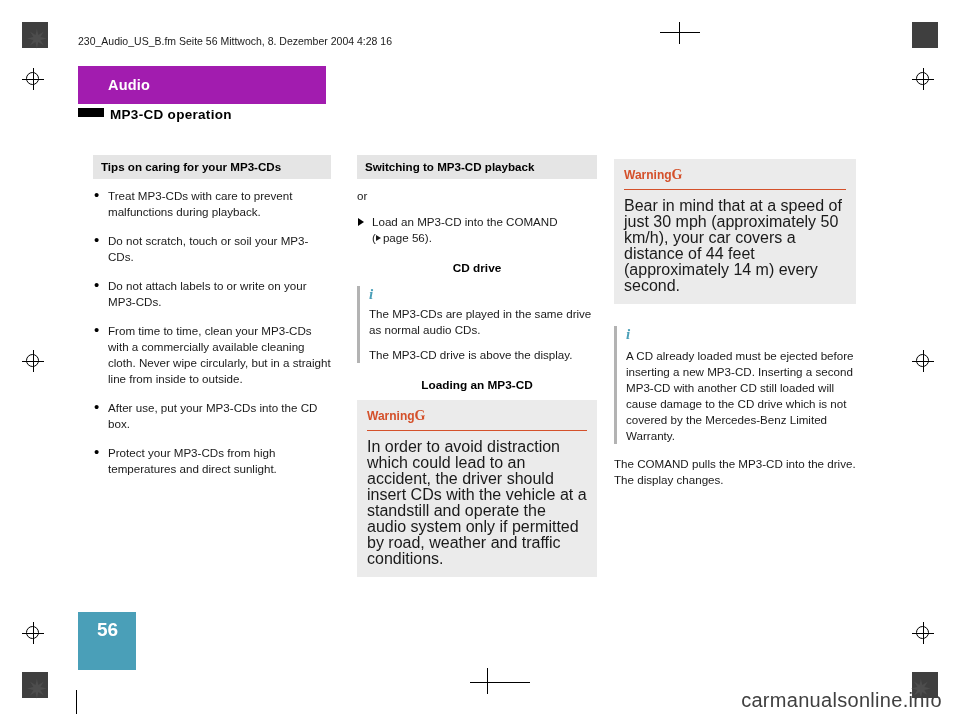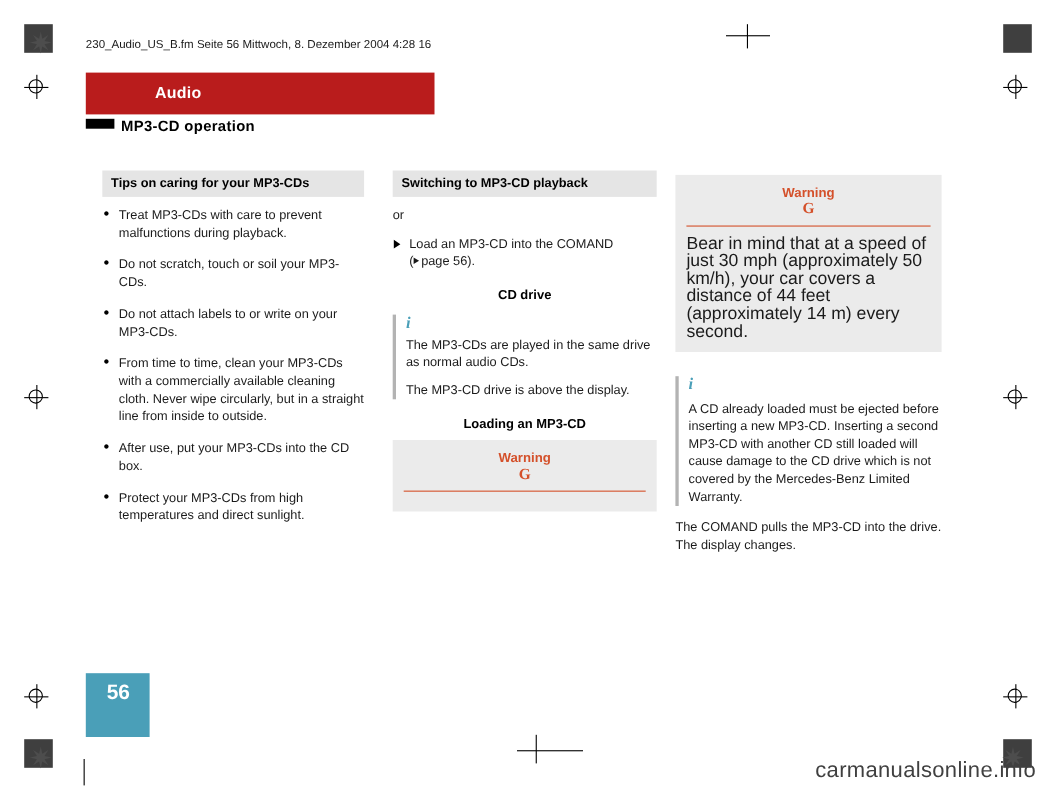--- a/index.html
+++ b/index.html
@@ -59,24 +59,23 @@
   .tick {
     position: absolute;
     background: #000;
   }
 
   
   .audio-tab {
     position: absolute;
     left: 78px;
     top: 66px;
-    width: 284px;
+    width: 248px;
     height: 38px;
-    background: #b91c1c;
-    padding-left: 33px;
+    background: #a21caf;
   }
   .audio-tab span {
     display: block;
     color: #ffffff;
     font-weight: bold;
     font-size: 14.5px;
     padding: 11px 0 0 30px;
     letter-spacing: .2px;
   }
   .filestamp {
@@ -254,21 +253,20 @@
     padding: 8px 10px 10px 10px;
     margin-top: 4px;
   }
   .warn-head {
     display: flex;
     align-items: center;
     color: #d4502a;
     font-weight: bold;
     font-size: 12px;
     padding-bottom: 6px;
-    flex-direction: column;
   }
   .warn-rule {
     height: 1px;
     background: #d4502a;
     margin: 0 0 8px 0;
   }
   .warn p {
     margin: 0;
     font-size: 16px;
     line-height: 16px;
@@ -372,20 +370,21 @@
     </div>
 
     <div class="subhead">Loading an MP3-CD</div>
 
     <div class="warn">
       <div class="warn-head">
         <span>Warning</span>
         <span class="warn-tri">G</span>
       </div>
       <div class="warn-rule"></div>
+      <p>In order to avoid distraction which could lead to an accident, the driver should insert CDs with the vehicle at a standstill and operate the audio system only if permitted by road, weather and traffic conditions.</p>
     </div>
   </div>
 
   <div class="col col3">
     <div class="warn">
       <div class="warn-head">
         <span>Warning</span>
         <span class="warn-tri">G</span>
       </div>
       <div class="warn-rule"></div>

